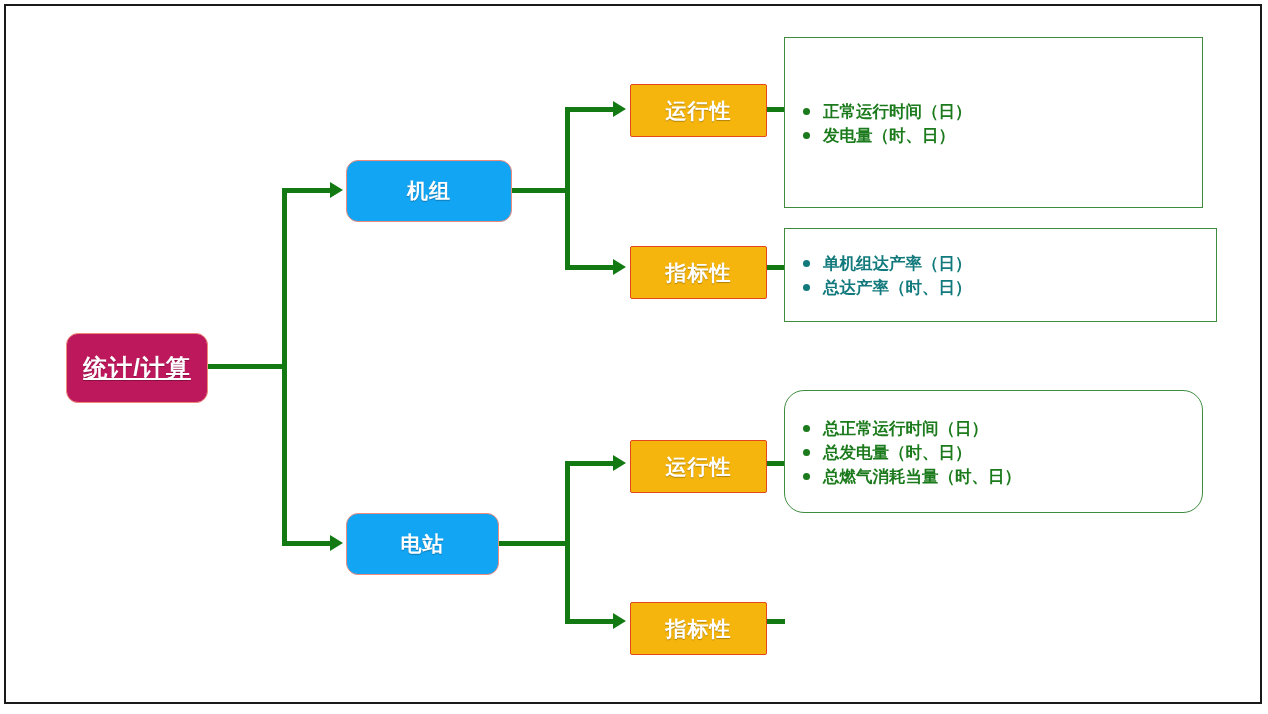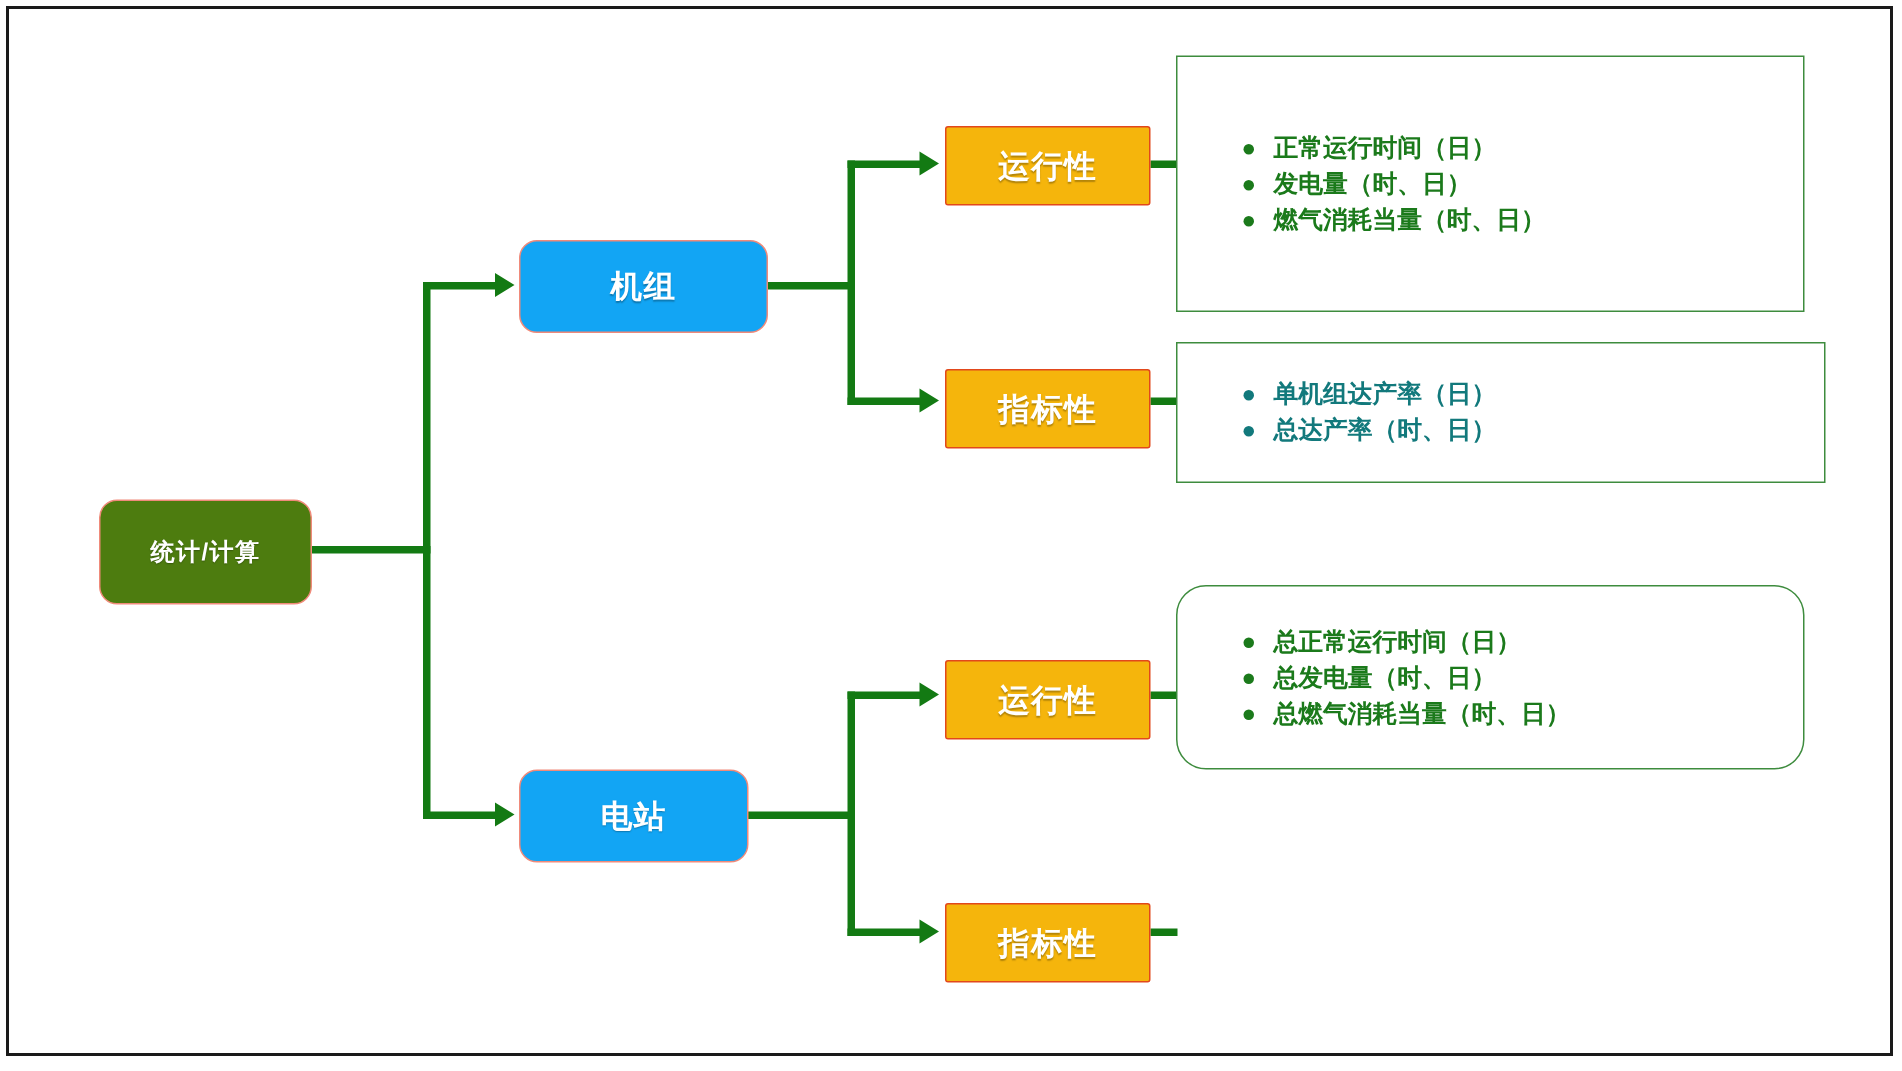--- a/index.html
+++ b/index.html
@@ -35,24 +35,25 @@
     display: flex;
     align-items: center;
     justify-content: center;
     color: #ffffff;
     font-weight: bold;
     letter-spacing: 1px;
     text-shadow: 0 1px 1px rgba(0,0,0,0.28);
     text-align: center;
   }
   .node-root {
-    background: #4d7c0f;
+    background: #be185d;
     border: 1.5px solid #F08A7A;
     border-radius: 12px;
-    font-size: 16px;
+    font-size: 24px;
+    text-decoration: underline;
   }
   .node-blue {
     background: #12A5F4;
     border: 1.5px solid #F08A7A;
     border-radius: 12px;
     font-size: 21px;
   }
   .node-orange {
     background: #F5B50C;
     border: 1.5px solid #E2481B;
@@ -61,21 +62,21 @@
   }
   
   .listbox {
     position: absolute;
     box-sizing: border-box;
     background: #ffffff;
     border: 1.5px solid #3E8C3E;
     display: flex;
     flex-direction: column;
     justify-content: center;
-    padding-left: 42px;
+    padding-left: 16px;
   }
   .listbox ul {
     margin: 0;
     padding: 0 0 0 22px;
     list-style: none;
   }
   .listbox li {
     position: relative;
     font-size: 16.5px;
     font-weight: bold;
@@ -167,21 +168,20 @@
   </div>
 
   <div class="node node-orange" style="left:630px; top:602px; width:137px; height:53px;">
     <span>指标性</span>
   </div>
 
   <div class="listbox tone-green" style="left:784px; top:37px; width:419px; height:171px;">
     <ul>
       <li>正常运行时间（日）</li>
       <li>发电量（时、日）</li>
-      <li>燃气消耗当量（时、日）</li>
     </ul>
   </div>
 
   <div class="listbox tone-teal" style="left:784px; top:228px; width:433px; height:94px;">
     <ul>
       <li>单机组达产率（日）</li>
       <li>总达产率（时、日）</li>
     </ul>
   </div>
 

